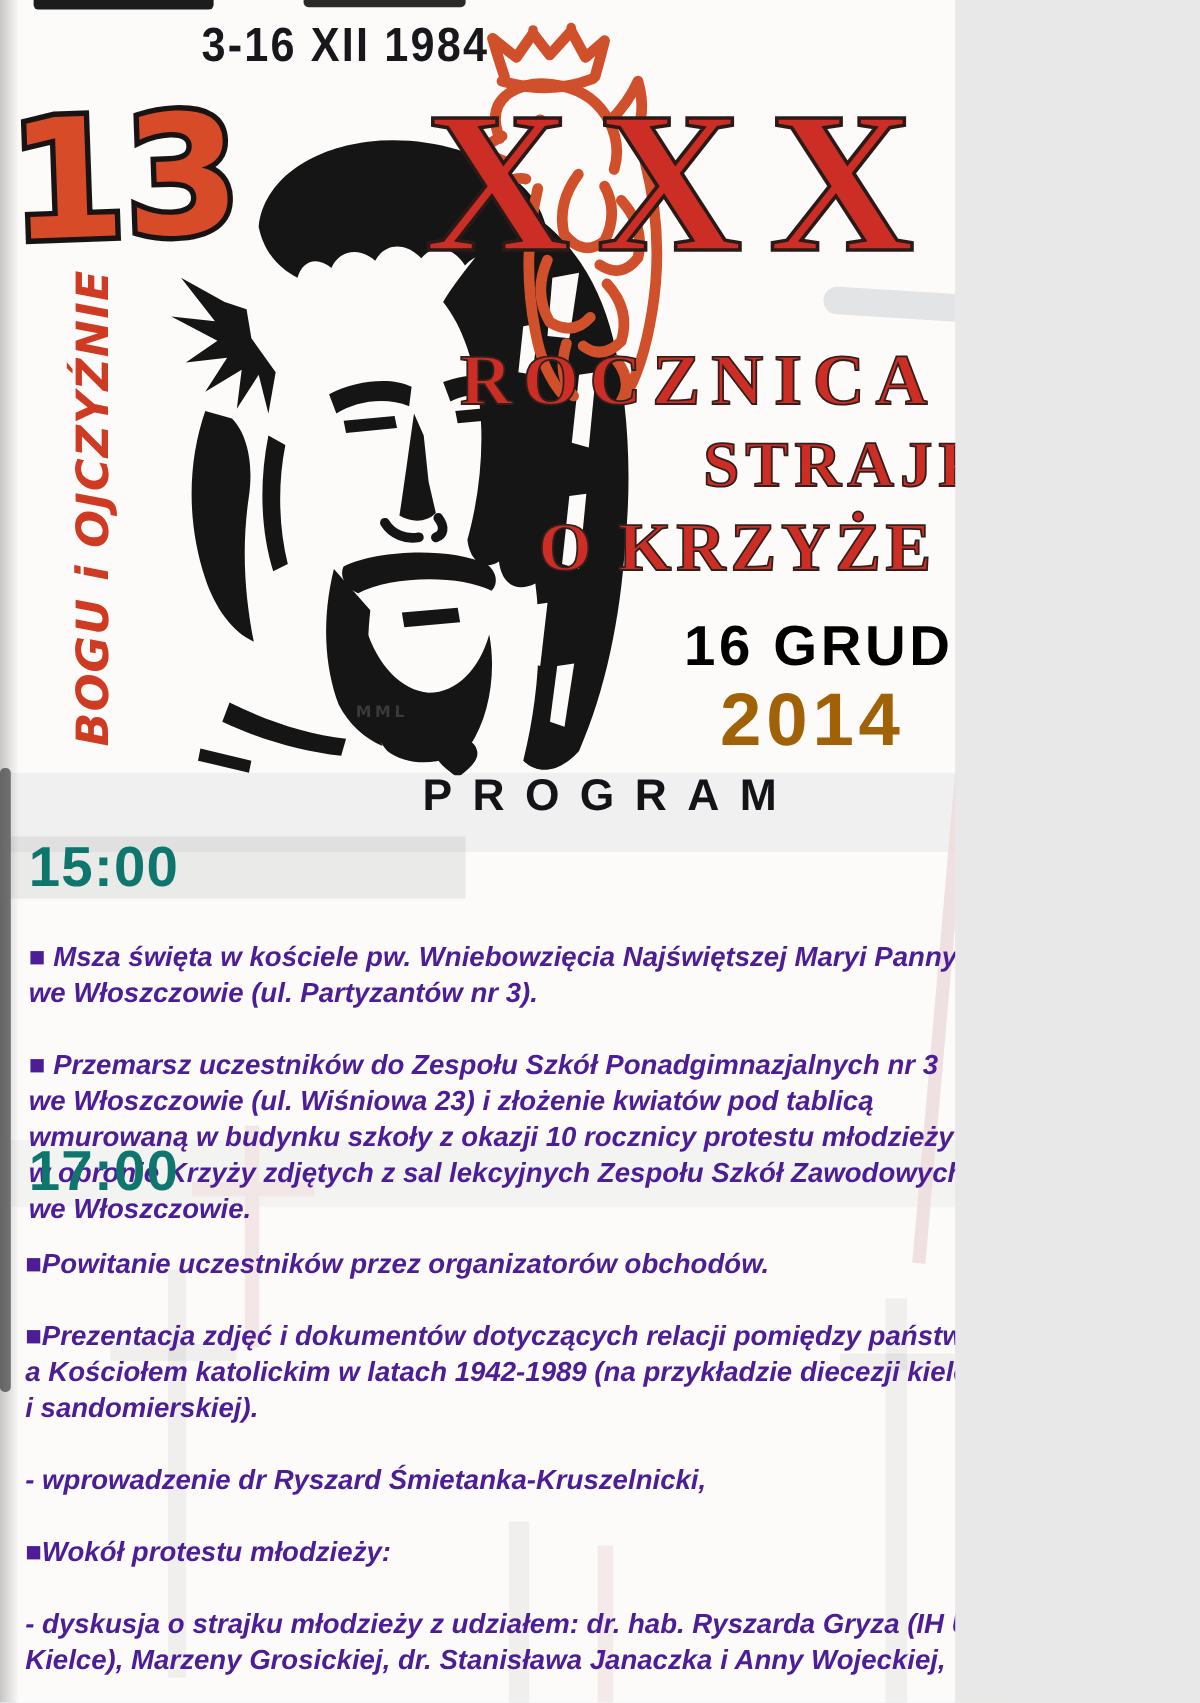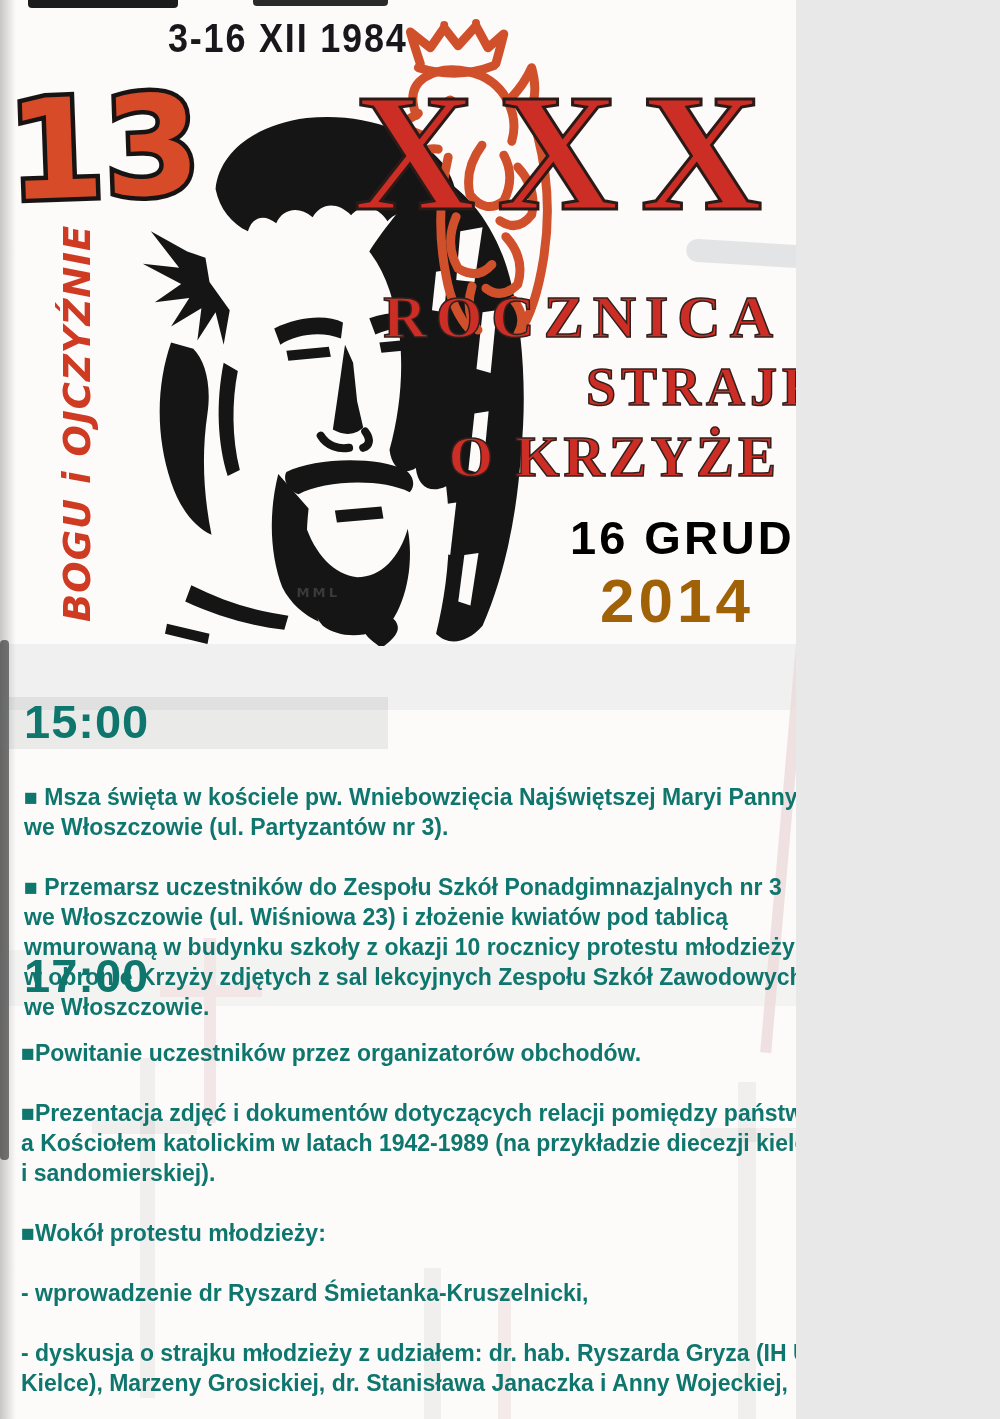--- a/index.html
+++ b/index.html
@@ -50,22 +50,22 @@
   .t-rocznica{right:14px;top:283px;font-size:60px;letter-spacing:9px;}
   .t-strajku{left:586px;top:356px;font-size:54px;letter-spacing:5px;}
   .t-okrzyze{right:16px;top:424px;font-size:57px;letter-spacing:4px;text-align:right;}
   .ev-date{left:570px;top:510px;font-size:47px;font-weight:bold;color:#000000;letter-spacing:3px;white-space:nowrap;z-index:2;}
   .ev-year{right:42px;top:565px;font-size:62px;font-weight:bold;color:#a16207;letter-spacing:4px;z-index:2;}
   .program{left:352px;top:642px;font-size:37px;font-weight:bold;color:#141418;letter-spacing:17px;z-index:2;}
   
   .time{font-size:47px;font-weight:bold;color:#0f766e;z-index:2;letter-spacing:1px;}
   .time-15{left:24px;top:694px;}
   .time-17{left:24px;top:948px;}
-  .items{font-size:23px;font-weight:bold;color:#0f766e;line-height:30px;
-    white-space:pre-line;z-index:2;width:975px;}
+  .items{font-size:23px;font-weight:bold;color:#4c1d95;line-height:30px;
+    white-space:pre-line;z-index:2;width:975px;font-style:italic;}
   .items-15{left:24px;top:752px;}
   .items-17{left:21px;top:1008px;}
   .footer-note{left:24px;top:1336px;font-size:23.5px;font-weight:bold;color:#1b1b1b;z-index:2;white-space:nowrap;}
   
   .jesus{left:126px;top:110px;z-index:1;}
   .eagle{left:386px;top:18px;z-index:1;}
   .seal{left:802px;top:14px;z-index:1;}
   .coat{left:898px;top:14px;z-index:1;}
 </style>
 </head>
@@ -205,40 +205,41 @@
     <rect x="42" y="50" width="14" height="7" fill="#e8b31d" stroke="#9c7a0e" stroke-width="0.8"></rect>
   </svg>
 
   <div class="abs serif-red t-rocznica">ROCZNICA</div>
   <div class="abs serif-red xxx">XXX</div>
   <div class="abs serif-red t-strajku">STRAJKU</div>
   <div class="abs serif-red t-okrzyze">O KRZYŻE</div>
   <div class="abs ev-date">16 GRUDNIA</div>
   <div class="abs ev-year">2014</div>
 
+  <div class="abs program">PROGRAM</div>
 
   <div class="abs time time-15">15:00</div>
   <div class="abs items items-15">
     <div class="item">■ Msza święta w kościele pw. Wniebowzięcia Najświętszej Maryi Panny
 we Włoszczowie (ul. Partyzantów nr 3).</div>
     <div class="item">■ Przemarsz uczestników do Zespołu Szkół Ponadgimnazjalnych nr 3
 we Włoszczowie (ul. Wiśniowa 23) i złożenie kwiatów pod tablicą
 wmurowaną w budynku szkoły z okazji 10 rocznicy protestu młodzieży
 w obronie Krzyży zdjętych z sal lekcyjnych Zespołu Szkół Zawodowych
 we Włoszczowie.</div>
   </div>
 
   <div class="abs time time-17">17:00</div>
   <div class="abs items items-17">
     <div class="item">■Powitanie uczestników przez organizatorów obchodów.</div>
     <div class="item">■Prezentacja zdjęć i dokumentów dotyczących relacji pomiędzy państwem
 a Kościołem katolickim w latach 1942-1989 (na przykładzie diecezji kieleckiej
  i sandomierskiej).</div>
+    <div class="item">- wprowadzenie dr Ryszard Śmietanka-Kruszelnicki,</div>
     <div class="item">■Wokół protestu młodzieży:</div>
-    <div class="item">- wprowadzenie dr Ryszard Śmietanka-Kruszelnicki,</div>
     <div class="item">- dyskusja o strajku młodzieży z udziałem: dr. hab. Ryszarda Gryza (IH UJK
 Kielce), Marzeny Grosickiej, dr. Stanisława Janaczka i Anny Wojeckiej,</div>
     
     
   </div>
 
 
 </div>
 
 </body></html>

